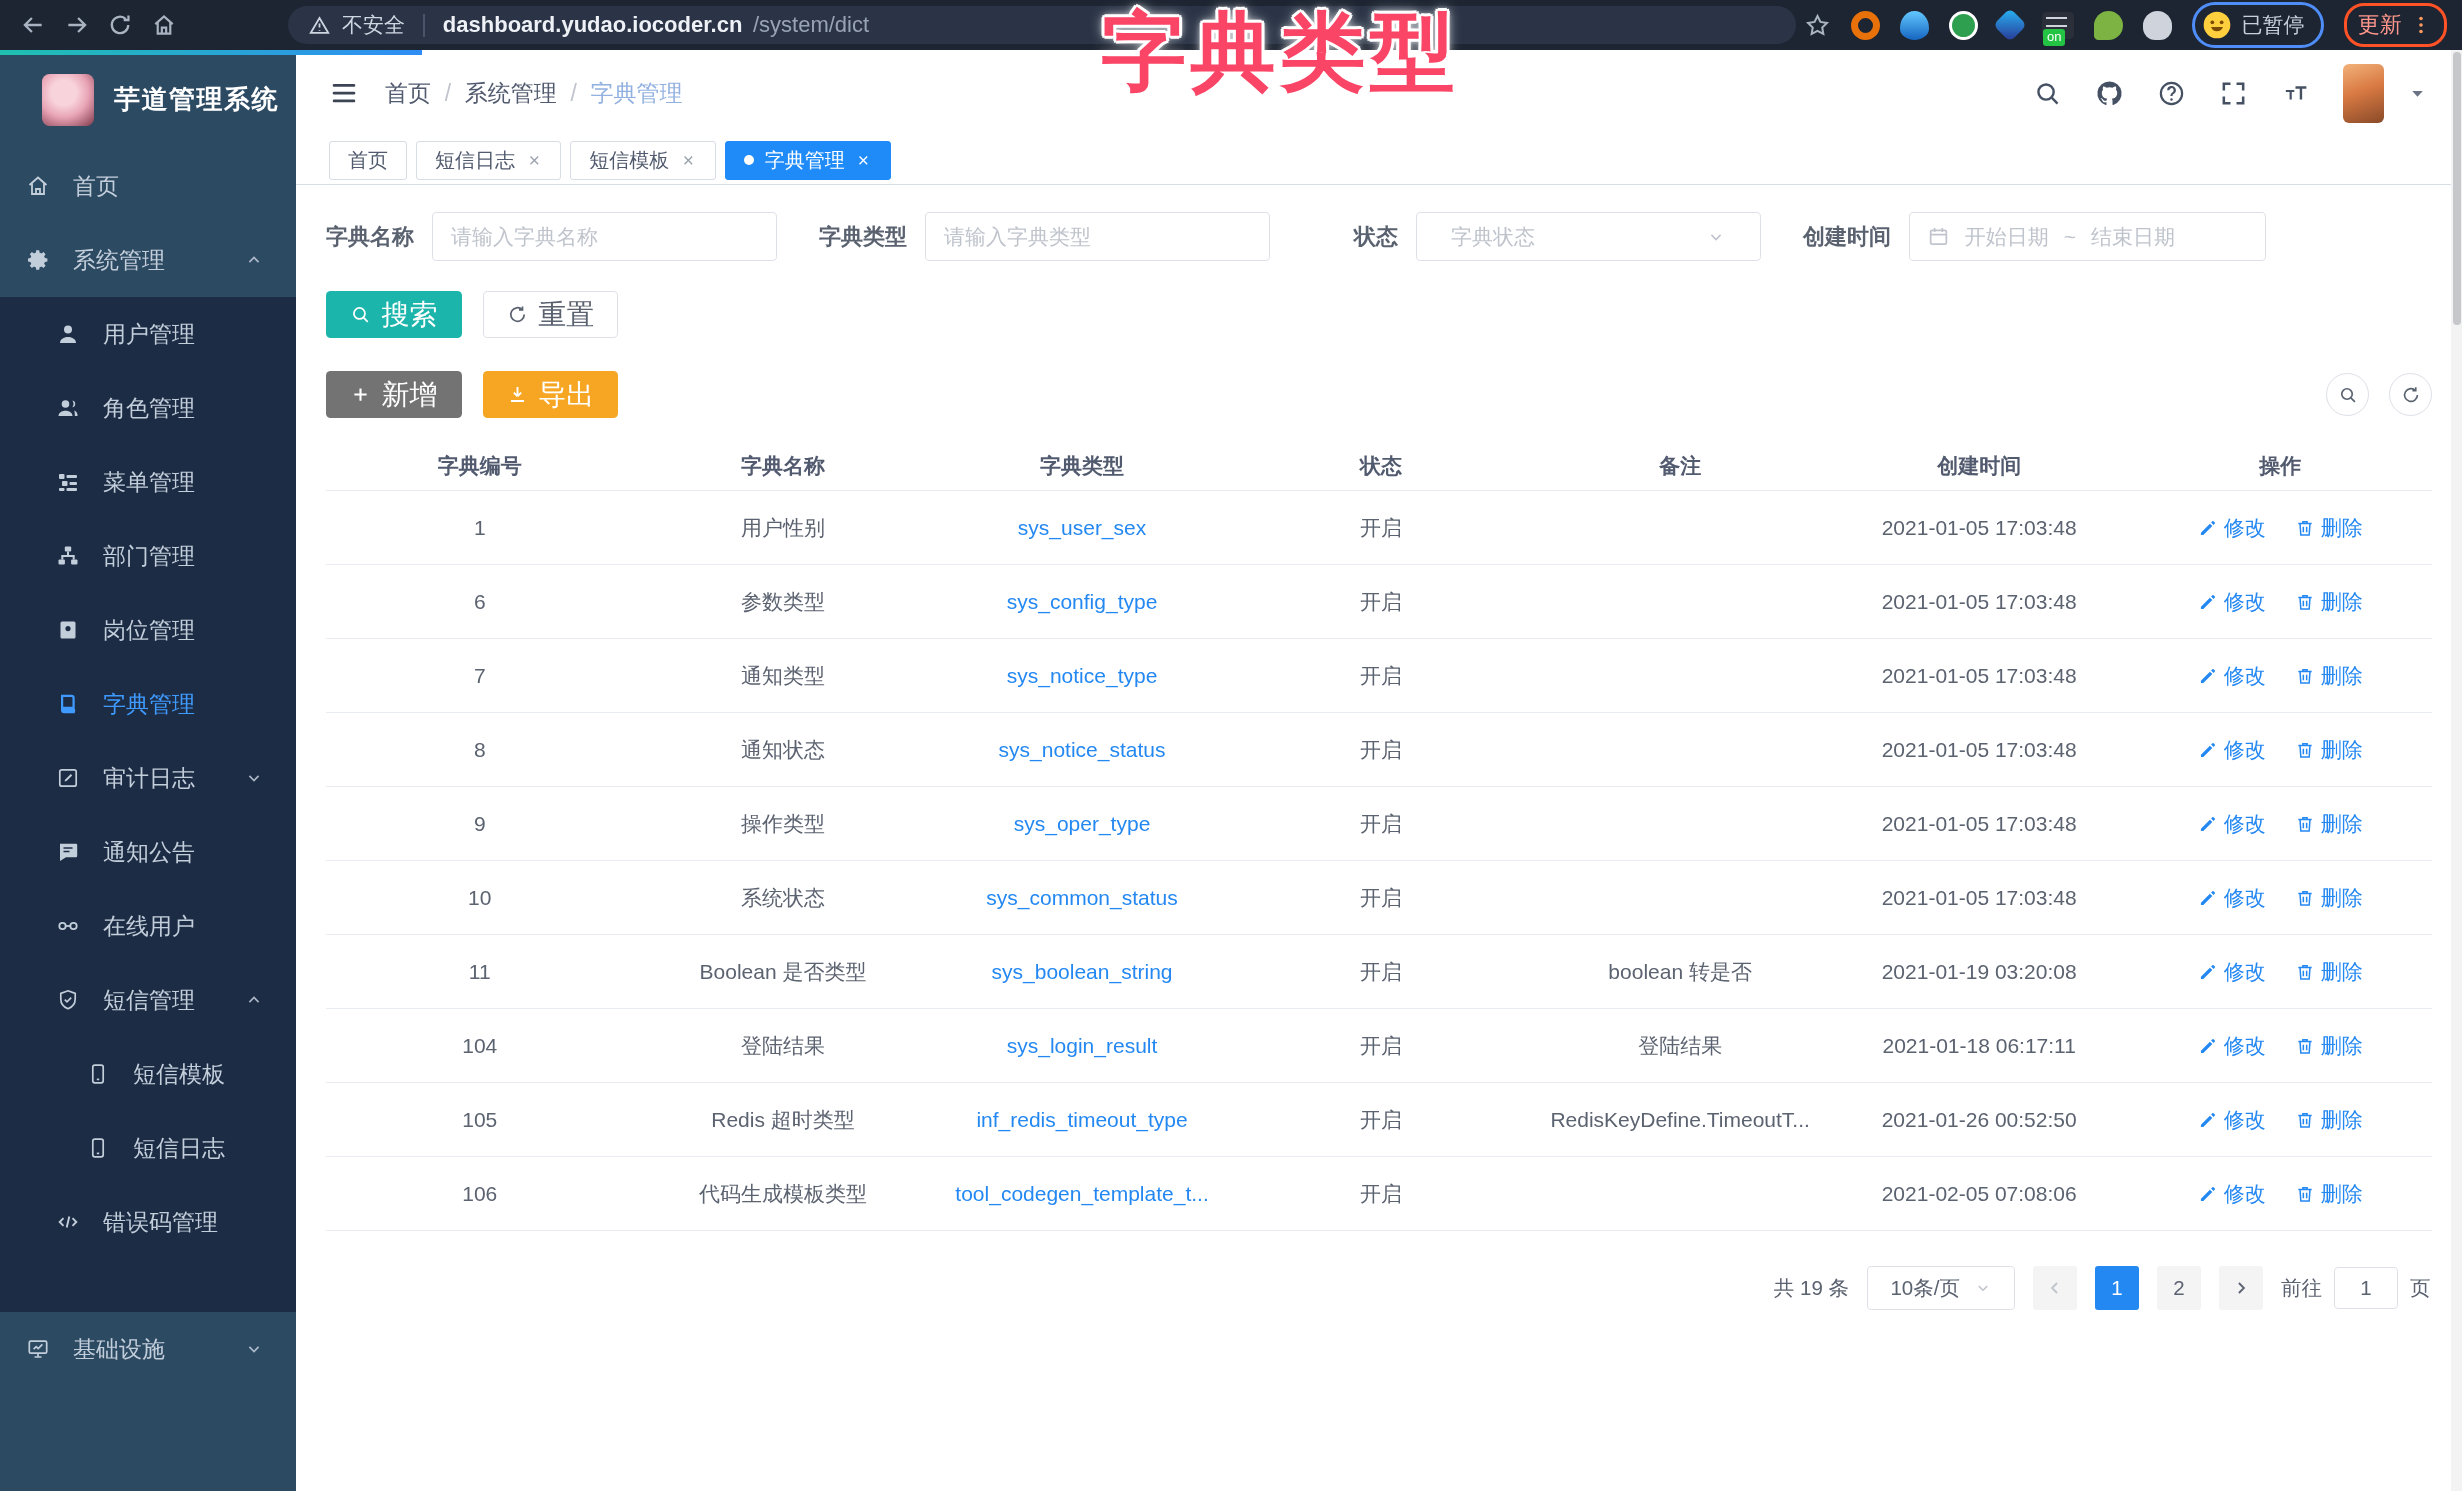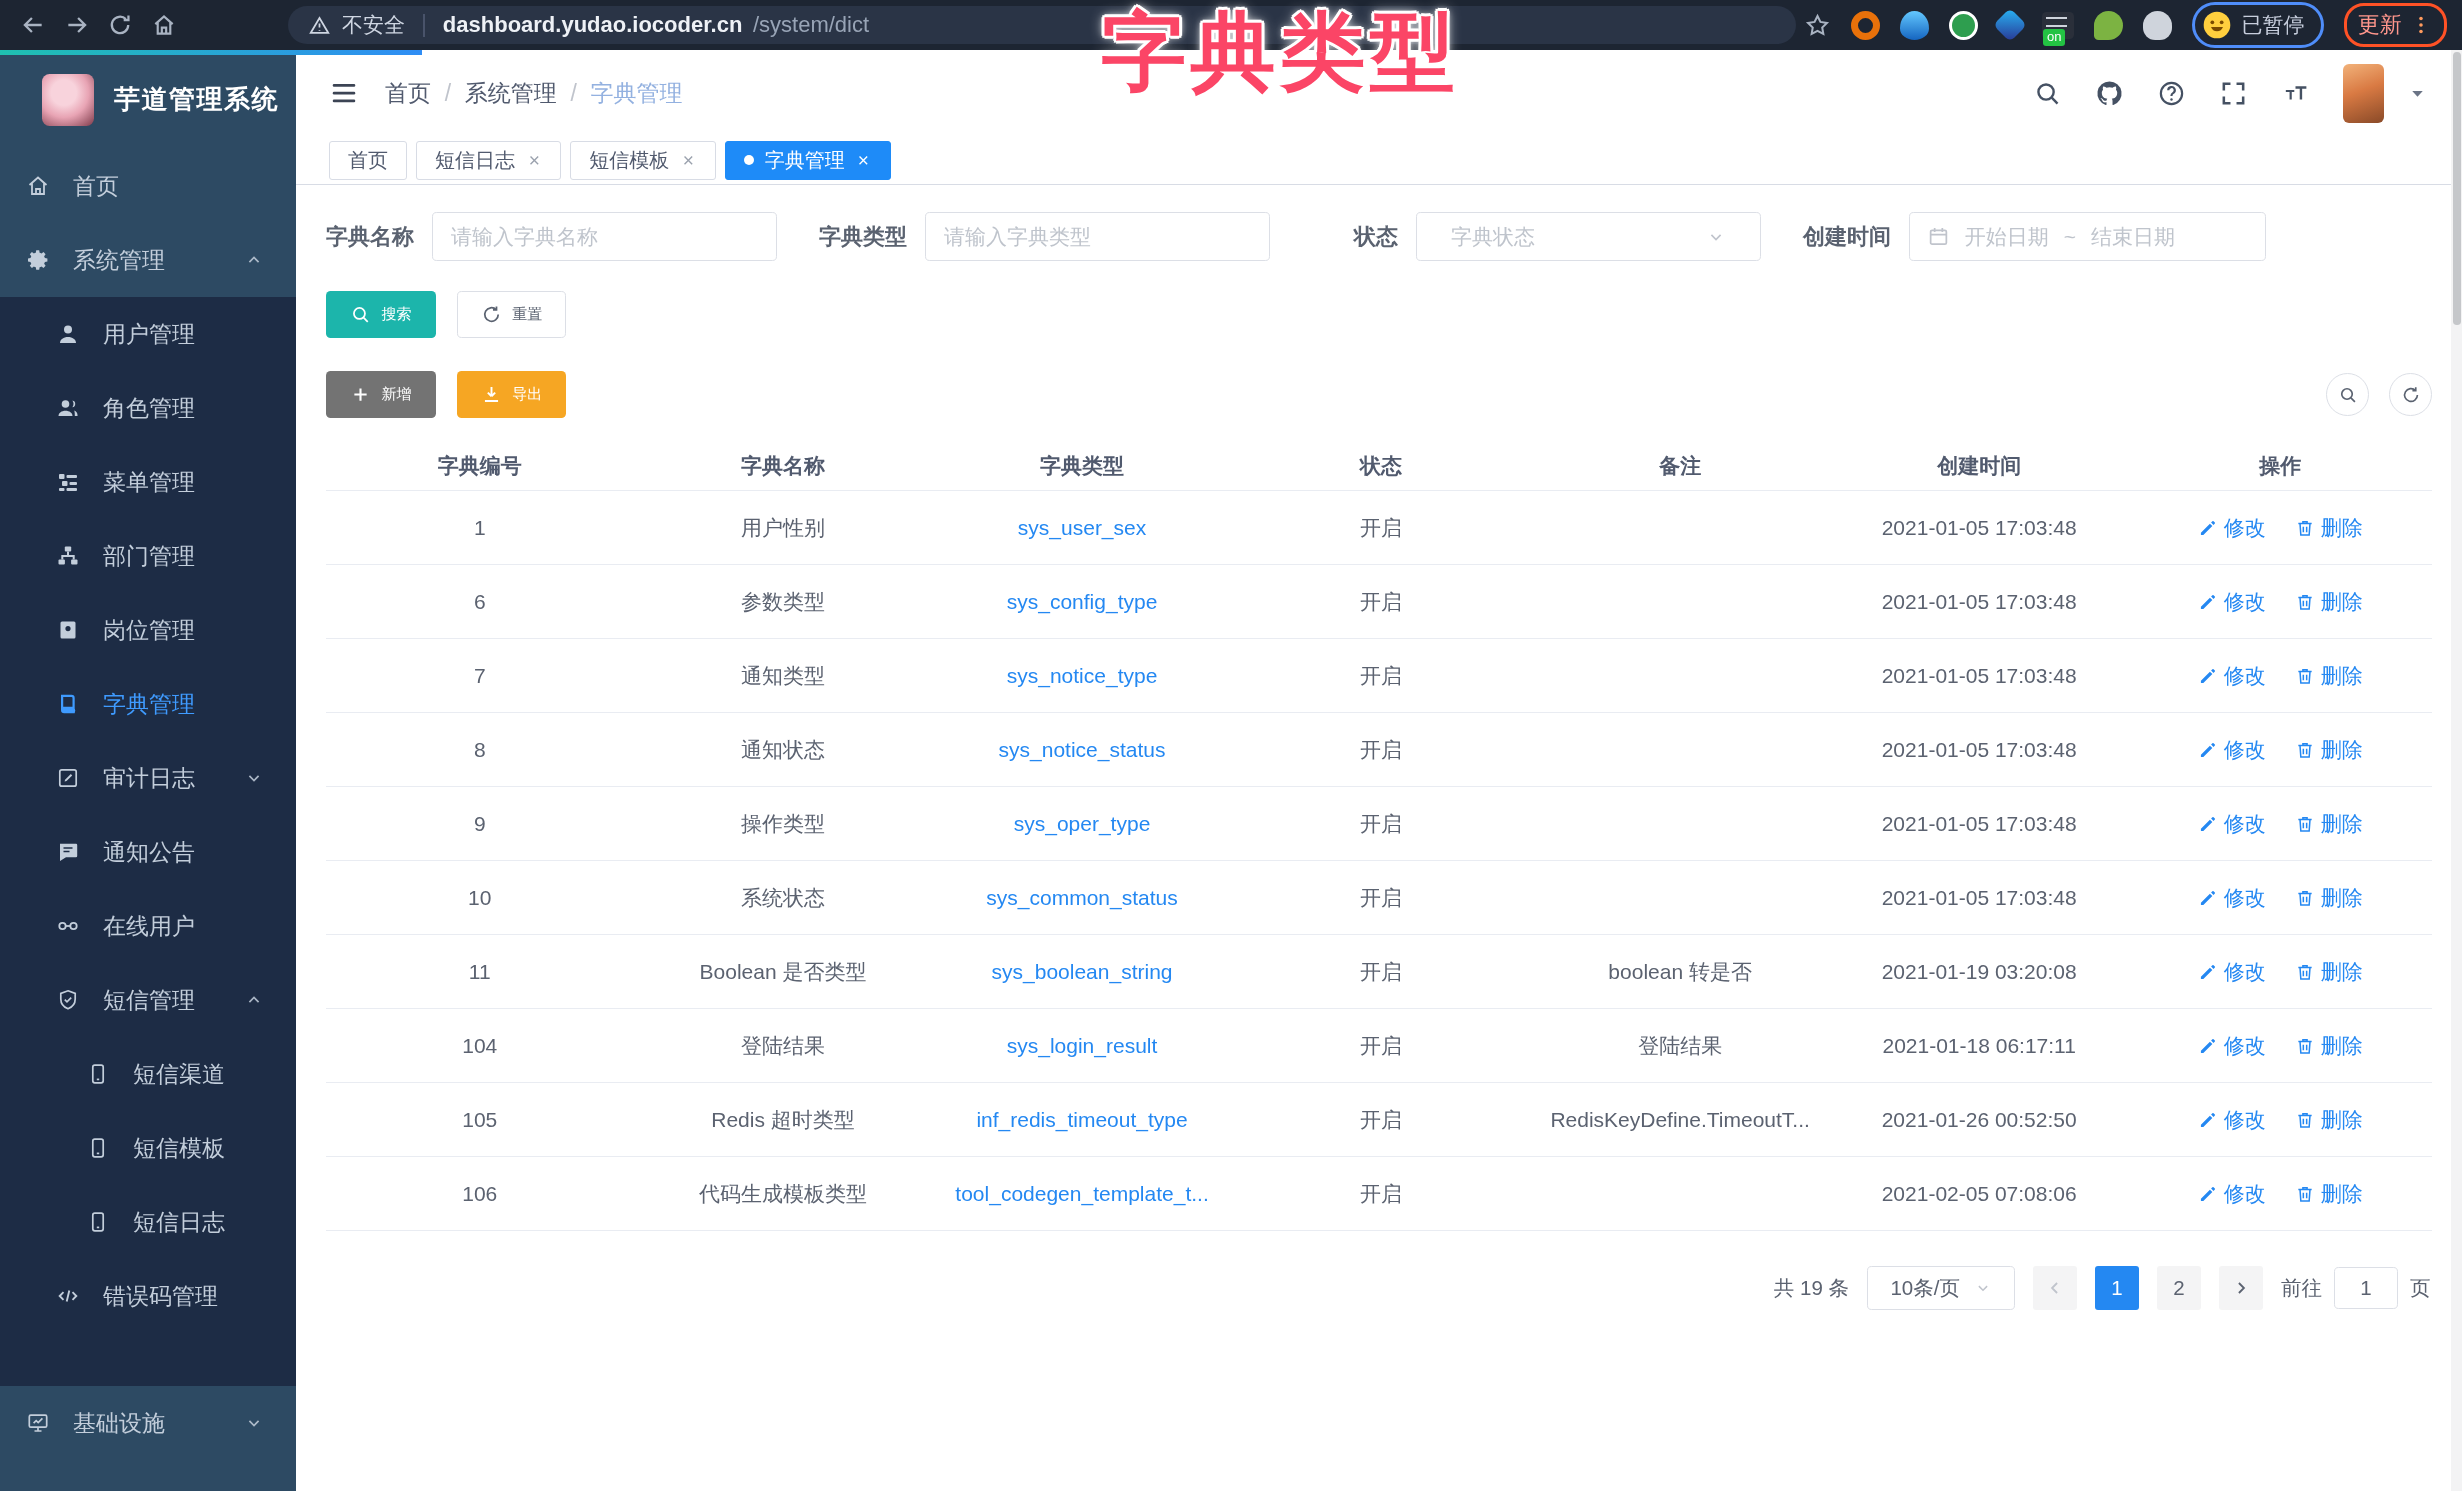--- a/index.html
+++ b/index.html
@@ -78,21 +78,21 @@
   .f-input::placeholder{color:#bfc4cc;}
   .f-gap{width:42px;flex:none;}
   .f-select{width:345px;height:49px;box-sizing:border-box;border:0.8px solid #dcdfe6;border-radius:4.6px;display:flex;align-items:center;padding:0 34px;font-size:21px;color:#bfc4cc;background:#fff;cursor:pointer;}
   .f-select .chev{margin-left:auto;width:20px;height:20px;color:#c0c4cc;}
   .f-dates{width:357px;height:49px;box-sizing:border-box;border:0.8px solid #dcdfe6;border-radius:4.6px;display:flex;align-items:center;padding:0 16.7px;gap:15px;font-size:21px;color:#bfc4cc;background:#fff;cursor:pointer;}
   .cal-ic{width:23px;height:23px;color:#c0c4cc;}
   .date-sep{color:#bfc4cc;}
 
   .btn-row{display:flex;align-items:center;gap:21px;margin-bottom:33px;}
   .btn-row.second{margin-bottom:23px;}
-  .btn{height:47px;border-radius:4.6px;display:inline-flex;align-items:center;gap:10.6px;padding:0 23px;font-size:15px;cursor:pointer;border:0.8px solid transparent;box-sizing:border-box;}
+  .btn{height:47px;border-radius:4.6px;display:inline-flex;align-items:center;gap:10.6px;padding:0 23px;font-size:28px;cursor:pointer;border:0.8px solid transparent;box-sizing:border-box;}
   .btn .ic{width:21px;height:21px;}
   .btn-search{background:#1cb5ab;color:#fff;}
   .btn-reset{background:#fff;border-color:#dcdfe6;color:#5a6270;}
   .btn-add{background:#737373;color:#fff;}
   .btn-export{background:#f6a623;color:#fff;}
   .tools{margin-left:auto;display:flex;gap:20px;}
   .tool-btn{width:41px;height:41px;border-radius:50%;border:0.8px solid #dcdfe6;display:flex;align-items:center;justify-content:center;color:#5a6270;background:#fff;cursor:pointer;}
   .tool-btn .ic{width:20px;height:20px;}
 
   table.grid{width:100%;border-collapse:collapse;font-size:21px;color:#5b6270;table-layout:fixed;}
@@ -337,29 +337,20 @@
             </svg>
           </span>
         </div>
         <div class="m-row lvl3">
           <span class="ic">
             <svg viewBox="0 0 24 24" fill="none" stroke="currentColor" stroke-width="1.7">
               <rect x="6.8" y="3.2" width="10.4" height="17.6" rx="2"></rect>
               <path d="M10.8 17.4h2.4"></path>
             </svg>
           </span>
-          <span class="m-label">短信渠道</span>
-        </div>
-        <div class="m-row lvl3">
-          <span class="ic">
-            <svg viewBox="0 0 24 24" fill="none" stroke="currentColor" stroke-width="1.7">
-              <rect x="6.8" y="3.2" width="10.4" height="17.6" rx="2"></rect>
-              <path d="M10.8 17.4h2.4"></path>
-            </svg>
-          </span>
           <span class="m-label">短信模板</span>
         </div>
         <div class="m-row lvl3">
           <span class="ic">
             <svg viewBox="0 0 24 24" fill="none" stroke="currentColor" stroke-width="1.7">
               <rect x="6.8" y="3.2" width="10.4" height="17.6" rx="2"></rect>
               <path d="M10.8 17.4h2.4"></path>
             </svg>
           </span>
           <span class="m-label">短信日志</span>

